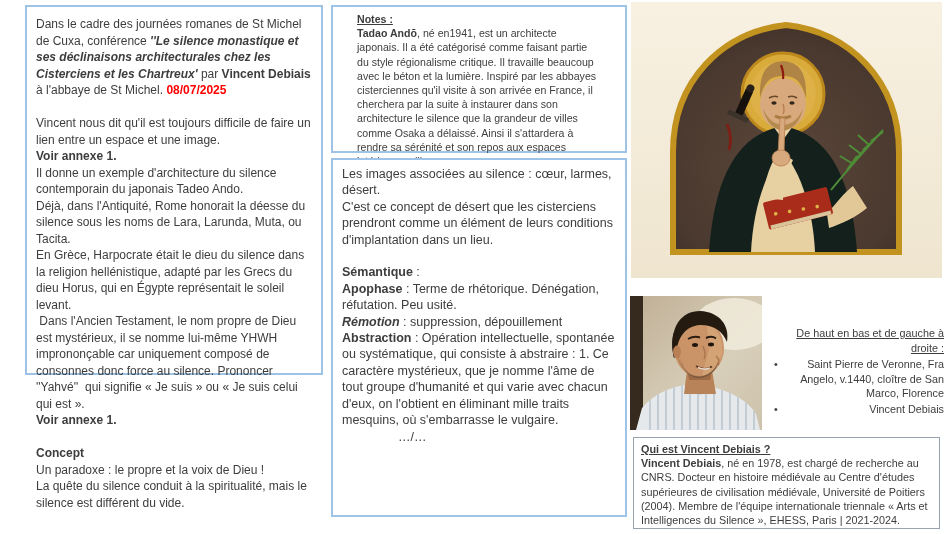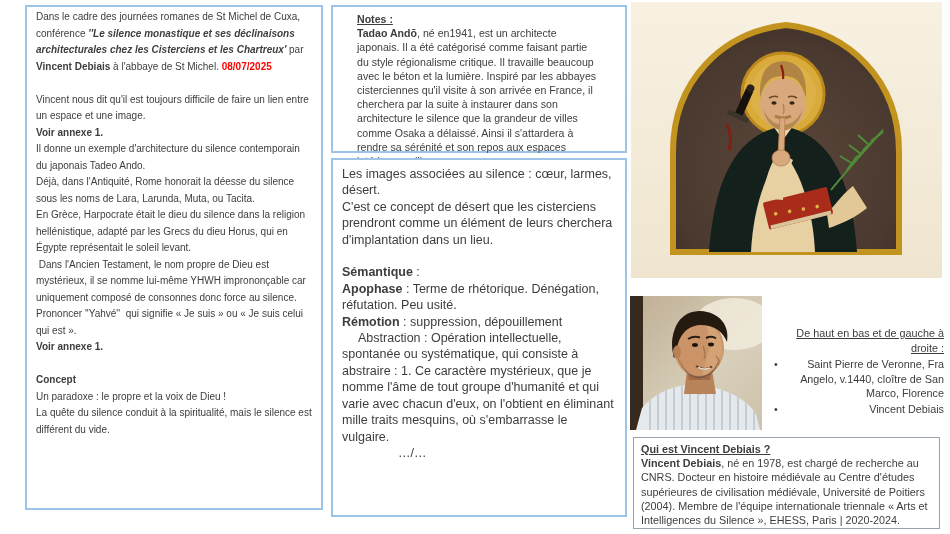--- a/index.html
+++ b/index.html
@@ -11,22 +11,22 @@
   *{box-sizing:border-box;margin:0;padding:0;}
   html,body{background:#fff;}
   body{font-family:"Liberation Sans", sans-serif;color:var(--text);}
   .slide{
     position:relative;width:950px;height:534px;background:#ffffff;overflow:hidden;
   }
   .tbox{
     position:absolute;border:2px solid var(--accent-border);background:#fff;
   }
   .para{min-height:1em;}
-  .left-box{left:25px;top:5px;width:298px;height:505px;padding:2px 9px;
-    font-size:10px;line-height:16.5px;}
+  .left-box{left:25px;top:5px;width:298px;height:370px;padding:9px 9px;
+    font-size:12px;line-height:16.5px;}
   .notes-box{left:331px;top:5px;width:296px;height:148px;padding:5px 24px;
     font-size:10.6px;line-height:14.2px;}
   .sem-box{left:331px;top:158px;width:296px;height:359px;padding:6px 9px;
     font-size:12.5px;line-height:16.4px;}
   .bio-box{left:633px;top:437px;width:307px;height:92px;padding:4px 7px;
     font-size:10.8px;line-height:14.2px;border:1.5px solid var(--bio-border);}
   .para.indent{padding-left:56px;}
   .page-num{position:absolute;right:12px;bottom:3px;color:var(--page-number-gray);
     font-size:11px;}
   .painting{position:absolute;left:631px;top:2px;width:311px;height:276px;}
@@ -60,26 +60,26 @@
       <div class="para"><span>La quête du silence conduit à la spiritualité, mais le silence est différent du vide.</span></div>
     </div>
 
   <div class="tbox notes-box">
       <div class="para"><span style="font-weight: bold; text-decoration: underline;">Notes :</span></div>
       <div class="para"><span style="font-weight: bold;">Tadao Andō</span><span>, né en1941, est un architecte japonais. Il a été catégorisé comme faisant partie du style régionalisme critique. Il travaille beaucoup avec le béton et la lumière. Inspiré par les abbayes cisterciennes qu'il visite à son arrivée en France, il cherchera par la suite à instaurer dans son architecture le silence que la grandeur de villes comme Osaka a délaissé. Ainsi il s'attardera à rendre sa sérénité et son repos aux espaces intérieurs qu'il concevra.</span></div>
     </div>
 
   <div class="tbox sem-box">
       <div class="para"><span>Les images associées au silence : cœur, larmes, désert.</span></div>
-      <div class="para"><span>C'est ce concept de désert que les cisterciens prendront comme un élément de leurs cherchera d'implantation dans un lieu.</span></div>
+      <div class="para"><span>C'est ce concept de désert que les cisterciens prendront comme un élément de leurs conditions d'implantation dans un lieu.</span></div>
       <div class="para"><span>&nbsp;</span></div>
       <div class="para"><span style="font-weight: bold;">Sémantique</span><span> :</span></div>
       <div class="para"><span style="font-weight: bold;">Apophase</span><span> : Terme de rhétorique. Dénégation, réfutation. Peu usité.</span></div>
-      <div class="para"><span style="font-weight: bold;">Rémotion</span><span> : suppression, dépouillement</span></div>
-      <div class="para"><span style="font-weight: normal; margin-left: 16px;">Abstraction</span><span> : Opération intellectuelle, spontanée ou systématique, qui consiste à abstraire : 1. Ce caractère mystérieux, que je nomme l'âme de tout groupe d'humanité et qui varie avec chacun d'eux, on l'obtient en éliminant mille traits mesquins, où s'embarrasse le vulgaire.</span></div>
+      <div class="para"><span style="font-weight: bold; font-style: italic;">Rémotion</span><span> : suppression, dépouillement</span></div>
+      <div class="para"><span style="font-weight: bold;">Abstraction</span><span> : Opération intellectuelle, spontanée ou systématique, qui consiste à abstraire : 1. Ce caractère mystérieux, que je nomme l'âme de tout groupe d'humanité et qui varie avec chacun d'eux, on l'obtient en éliminant mille traits mesquins, où s'embarrasse le vulgaire.</span></div>
       <div class="para indent"><span>…/…</span></div>
     </div>
 
   <div class="painting">
     <svg viewBox="0 0 311 276" width="311" height="276" role="img">
       <defs>
         <linearGradient id="creamG" x1="0" y1="0" x2="0" y2="1">
           <stop offset="0" stop-color="#f8f1e2"></stop>
             <stop offset="1" stop-color="#efe5cf"></stop>
         </linearGradient>
@@ -196,17 +196,17 @@
   <div class="caption">
     <div class="caption-heading">De haut en bas et de gauche à droite :</div>
     <ul>
         <li>Saint Pierre  de Veronne, Fra Angelo, v.1440, cloître de San Marco, Florence</li>
         <li>Vincent Debiais</li>
       </ul>
   </div>
 
   <div class="tbox bio-box">
   <div class="para"><span style="font-weight: bold; text-decoration: underline;">Qui est Vincent Debiais ?</span></div>
-      <div class="para"><span style="font-weight: bold;">Vincent Debiais</span><span>, né en 1978, est chargé de recherche au CNRS. Docteur en histoire médiévale au Centre d'études supérieures de civilisation médiévale, Université de Poitiers (2004). Membre de l'équipe internationale triennale « Arts et Intelligences du Silence », EHESS, Paris | 2020-2024.</span></div>
+      <div class="para"><span style="font-weight: bold;">Vincent Debiais</span><span>, né en 1978, est chargé de recherche au CNRS. Docteur en histoire médiévale au Centre d'études supérieures de civilisation médiévale, Université de Poitiers (2004). Membre de l'équipe internationale triennale « Arts et Intelligences du Silence », EHESS, Paris | 2021-2024.</span></div>
     </div>
   <span class="page-num" style="position:absolute;right:14px;top:505px;margin-top:30px;">13</span>
 
 </div>
 
 </body></html>

